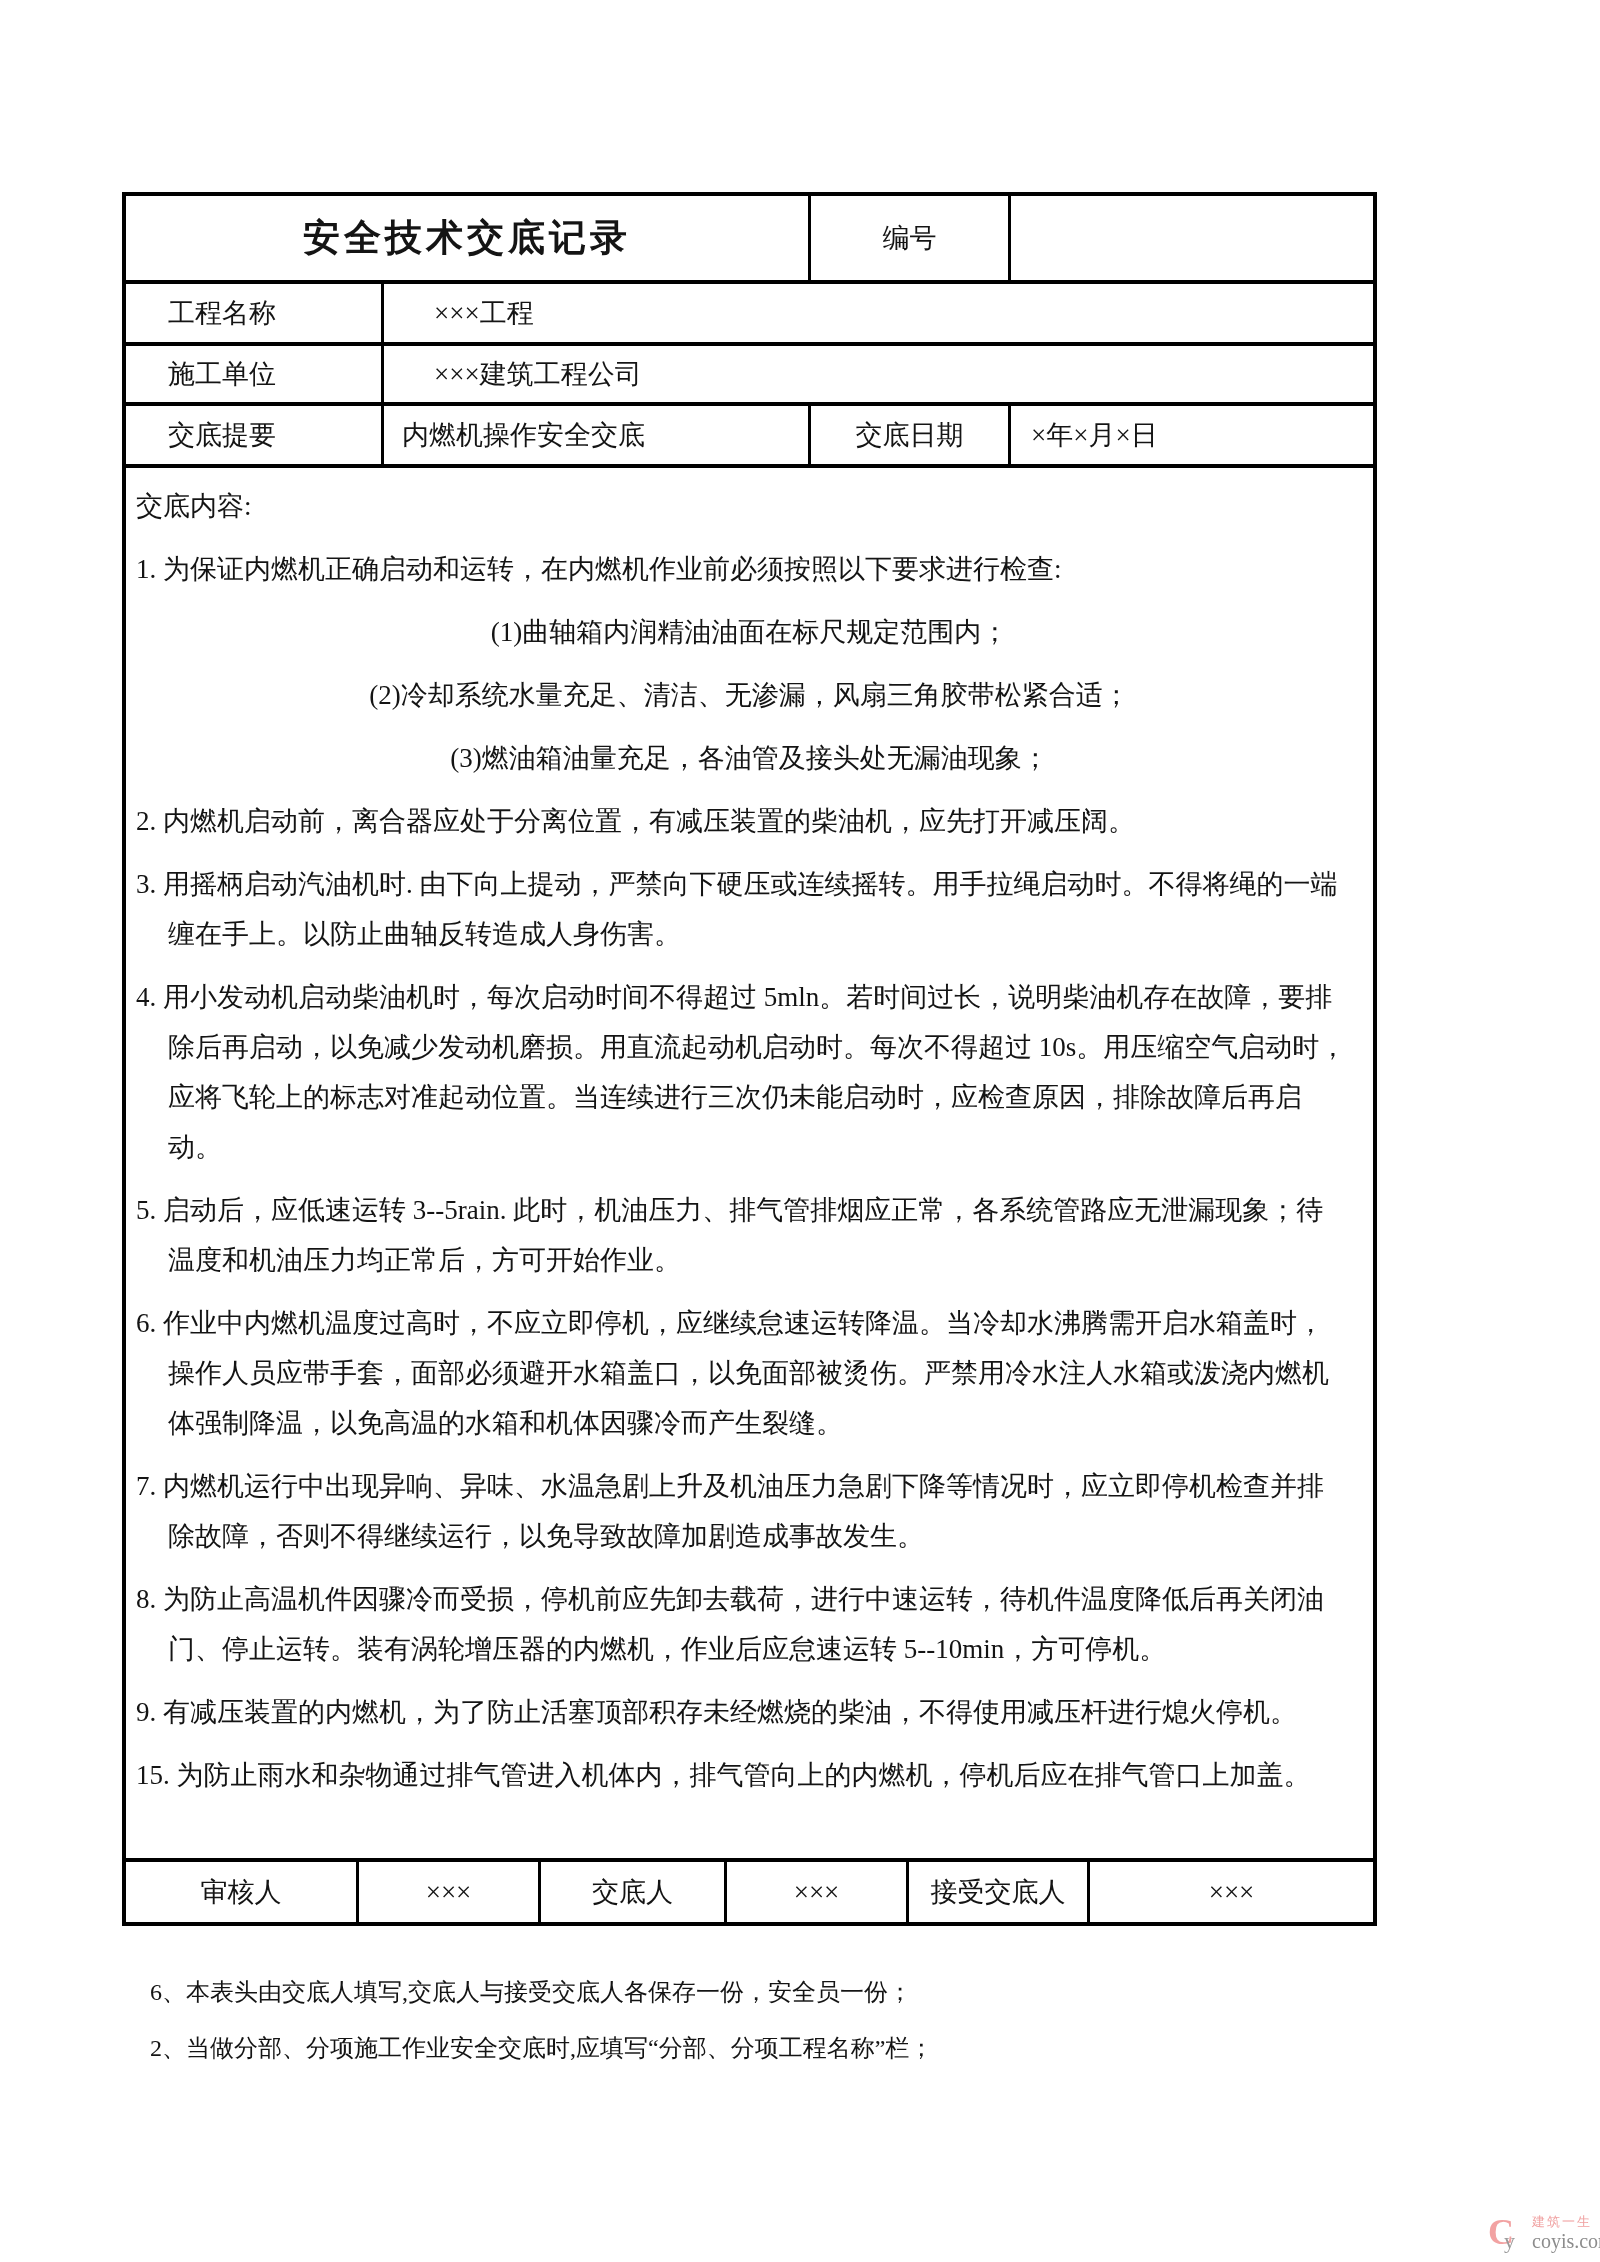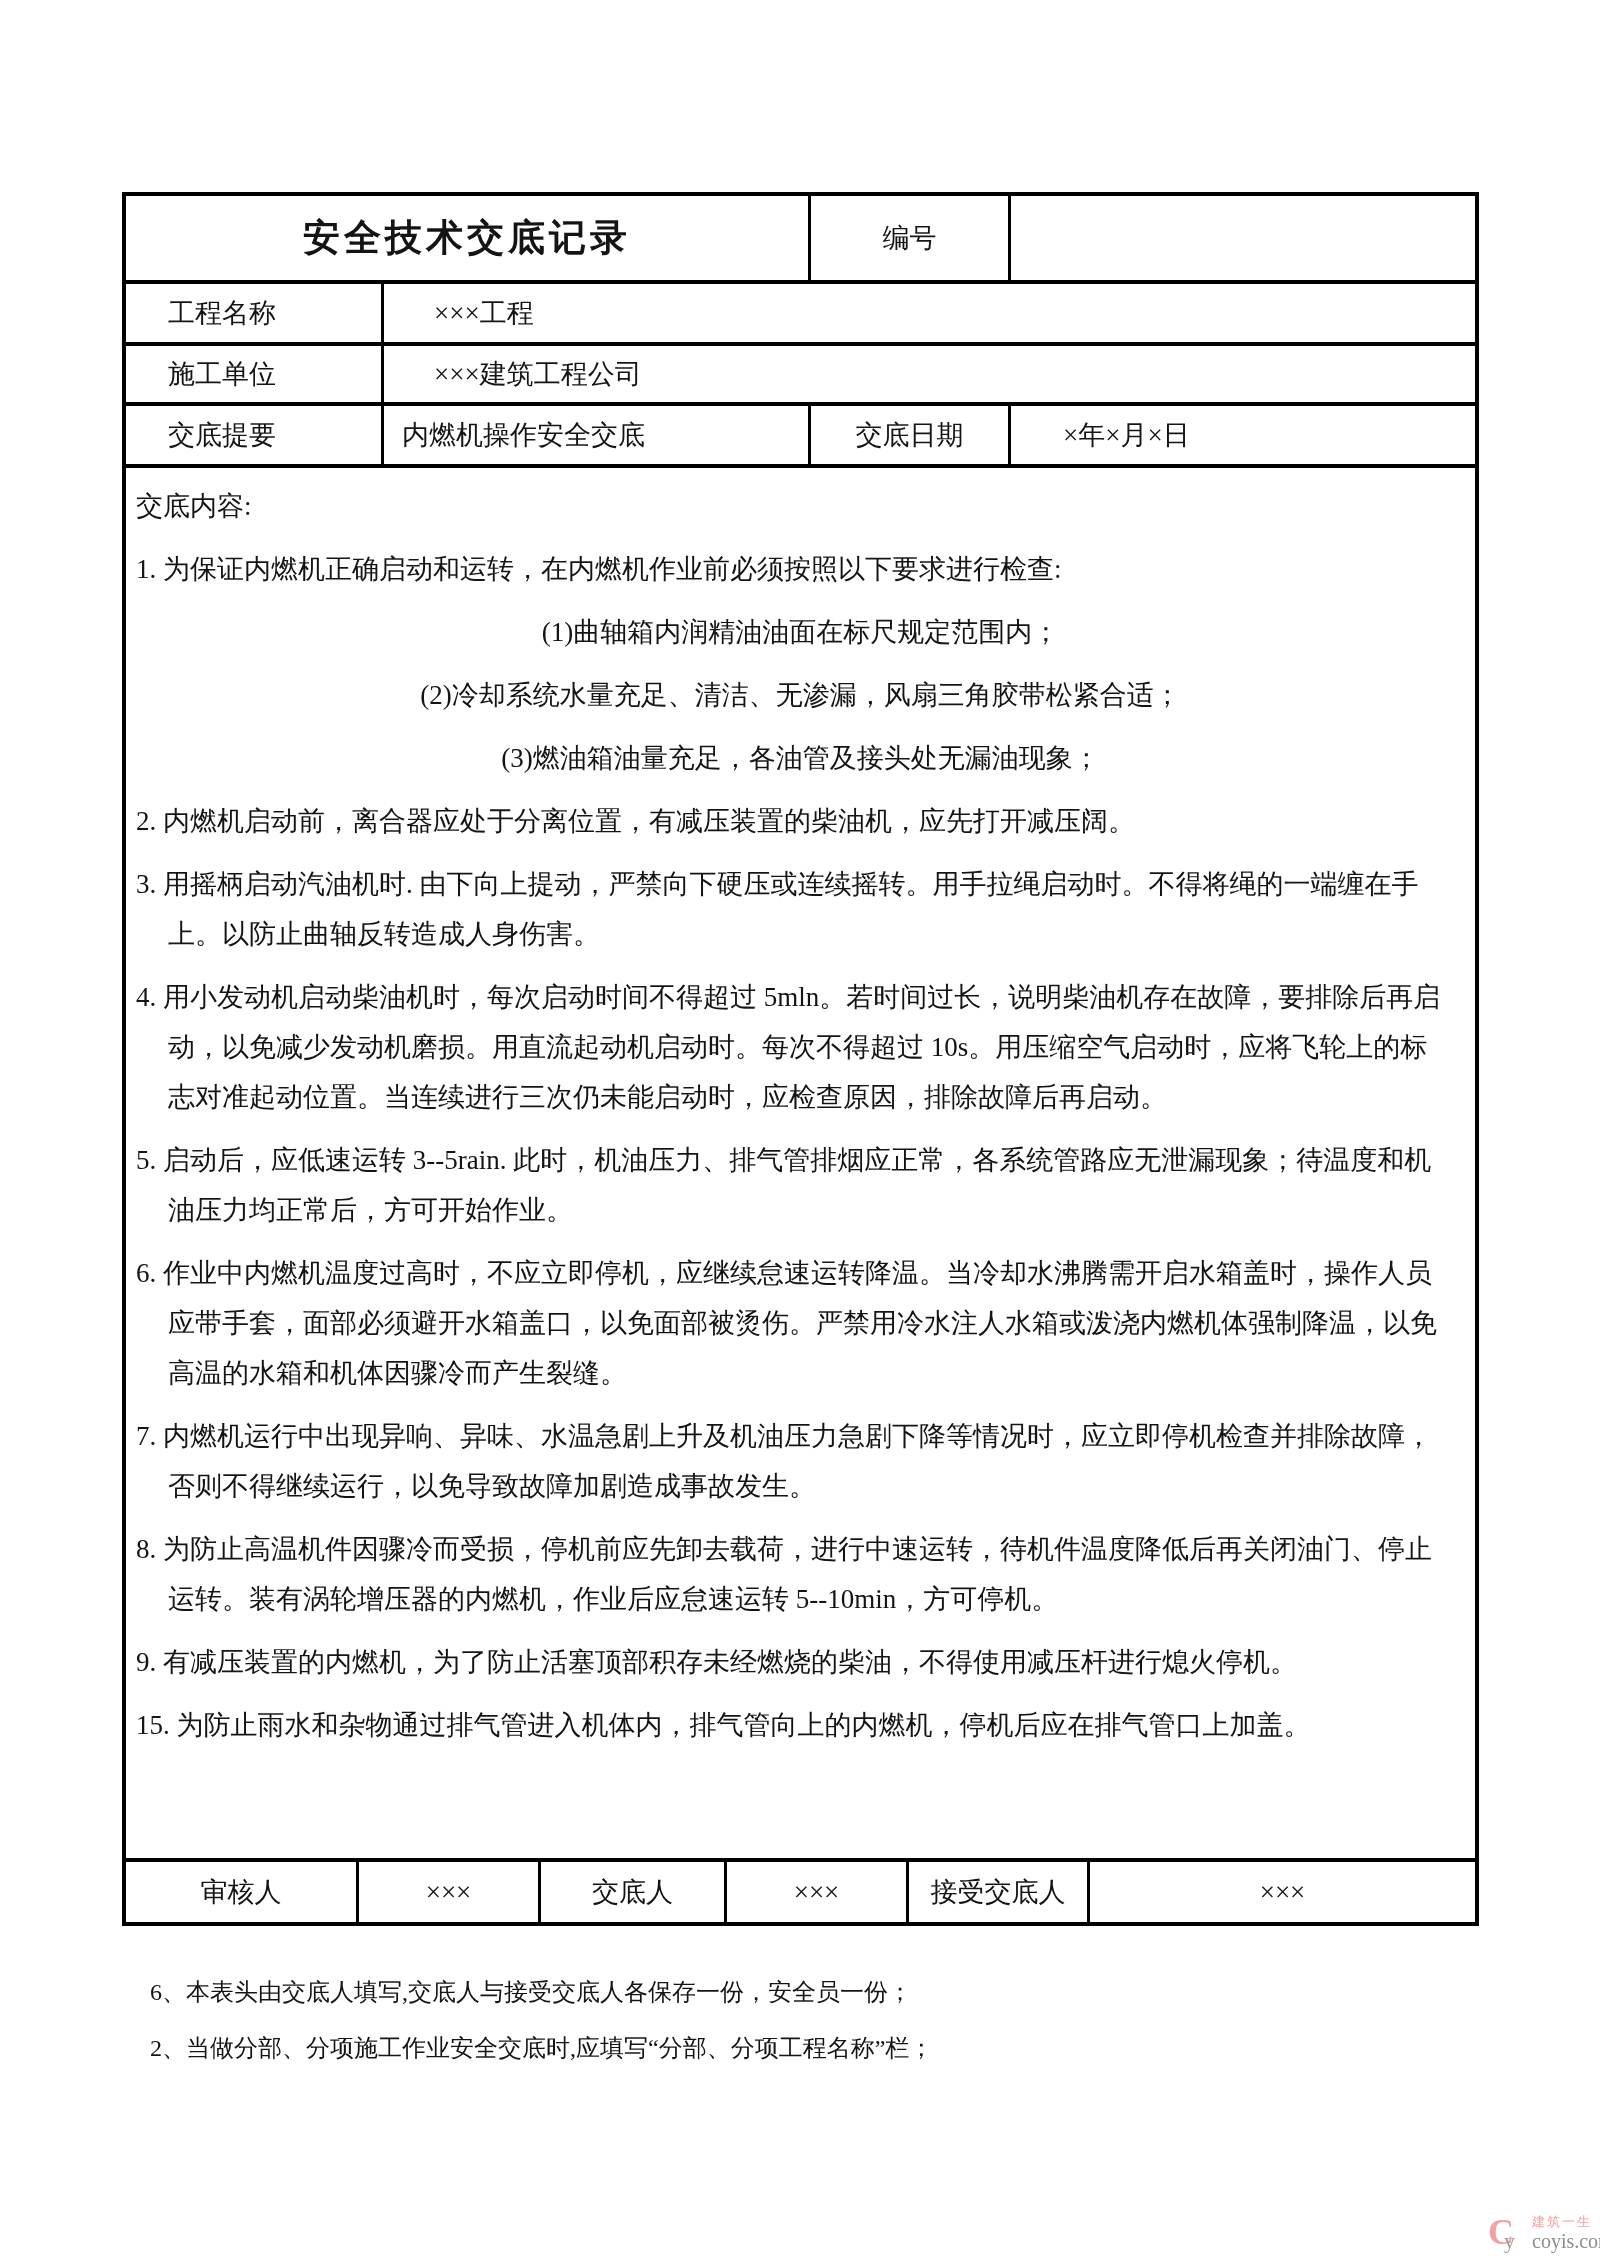--- a/index.html
+++ b/index.html
@@ -13,21 +13,21 @@
     position: relative;
     width: 1600px;
     height: 2262px;
     background: #ffffff;
     overflow: hidden;
   }
   .doc {
     position: absolute;
     left: 122px;
     top: 192px;
-    width: 1357px;
+    width: 1255px;
     border: 4px solid #000;
     box-sizing: border-box;
     background: #fff;
   }
   .trow {
     display: flex;
     border-bottom: 4px solid #000;
     box-sizing: border-box;
   }
   .trow:last-child { border-bottom: none; }
@@ -52,21 +52,21 @@
   }
   .number-cell { width: 200px; }
   .flex-cell { flex: 1; }
 
   .info-row  { height: 62px; }
   .info-row2 { height: 60px; }
   .label-cell { width: 258px; padding-left: 42px; }
   .value-cell { flex: 1; padding-left: 50px; }
   .summary-value-cell { width: 427px; padding-left: 18px; }
   .date-label-cell { width: 200px; justify-content: center; }
-  .date-value-cell { flex: 1; padding-left: 52px; }
+  .date-value-cell { flex: 1; padding-left: 20px; }
 
   .content-cell {
     height: 1394px;
     box-sizing: border-box;
     border-bottom: 4px solid #000;
     padding: 13px 24px 0 10px;
   }
   .content-cell p {
     font-size: 27px;
     line-height: 50px;

